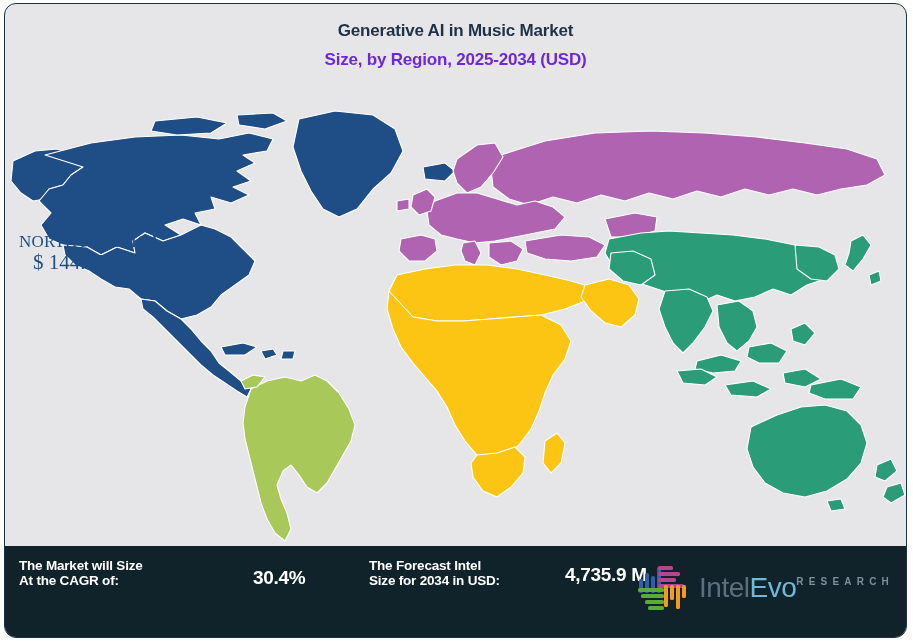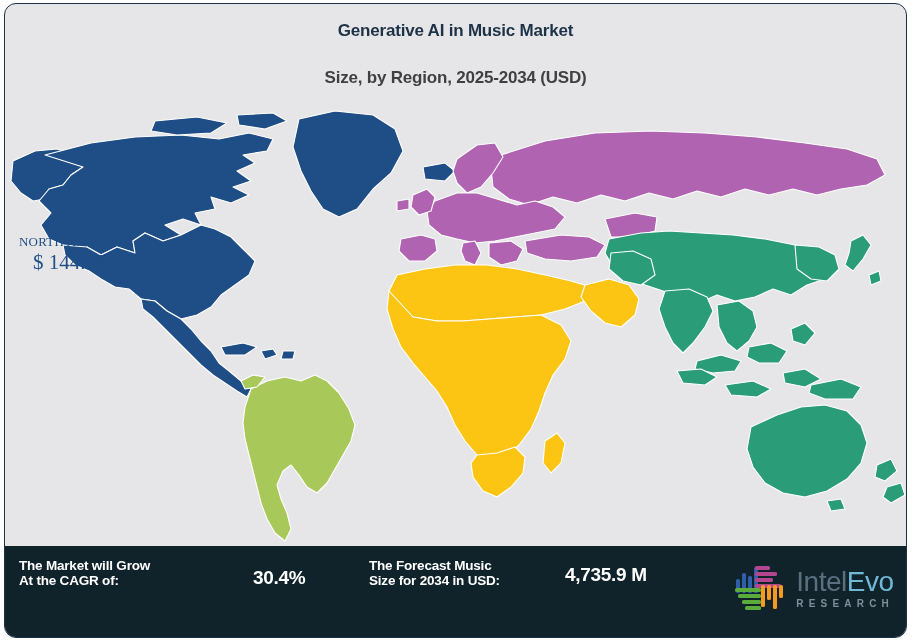--- a/index.html
+++ b/index.html
@@ -24,40 +24,40 @@
     position:absolute;left:0;top:0;width:100%;
     text-align:center;
     padding-top:16px;
   }
   .title{
     font-size:17px;font-weight:bold;color:#1d3246;
     letter-spacing:-0.2px;
     line-height:22px;
   }
   .subtitle{
-    margin-top:25px;
-    font-size:17px;font-weight:600;color:#404040;
+    margin-top:7px;
+    font-size:17px;font-weight:600;color:#6d28d9;
     letter-spacing:-0.2px;
     line-height:22px;
   }
   
   .map-wrap{
     position:absolute;left:0;top:85px;width:903px;height:460px;
   }
   .map-wrap svg{display:block;width:100%;height:100%;}
   
   .callout{
     position:absolute;
     left:14px;top:228px;
     color:#1f4e87;
     font-family:"Liberation Serif",serif;
     line-height:20px;
     z-index:1;
   }
-  .callout .region{font-size:13px;letter-spacing:.2px;}
+  .callout .region{font-size:17px;letter-spacing:.2px;}
   .callout .value{font-size:21px;padding-left:14px;}
   
   .footer{
     position:absolute;left:0;bottom:0;width:100%;height:91px;
     background:#10232b;
     display:flex;align-items:center;
     z-index:5;
   }
   .f-cell{display:flex;align-items:center;}
   .f-label{
@@ -71,21 +71,21 @@
   .cell-cagr-label{position:absolute;left:14px;top:12px;}
   .cell-cagr-value{position:absolute;left:248px;top:20px;width:120px;}
   .cell-fc-label{position:absolute;left:364px;top:12px;}
   .cell-fc-value{position:absolute;left:560px;top:12px;width:160px;}
   
   .logo{
     position:absolute;right:12px;top:16px;
     display:flex;align-items:center;gap:9px;
   }
   .logo-mark{width:56px;height:52px;flex:none;}
-  .logo-text{display:flex;flex-direction:column;line-height:1;}
+  .logo-text{display:flex;flex-direction:row;line-height:1;}
   .logo-word{font-size:28px;font-weight:300;letter-spacing:-0.5px;}
   .logo-word .w1{color:#5a707f;}
   .logo-word .w2{color:#6fb8d6;}
   .logo-sub{
     margin-top:3px;
     font-size:10px;color:#7d8f9a;font-weight:700;
     letter-spacing:5.2px;
   }
 </style>
 </head>
@@ -230,32 +230,32 @@
 
   <div class="callout">
     <div class="region">NORTH AMERICA</div>
     <div class="value">$ 144.67 M</div>
   </div>
 
   <div class="footer">
 
     <div class="f-cell cell-cagr-label">
       <div>
-        <div class="f-label">The Market will Grow</div>
+        <div class="f-label">The Market will Size</div>
         <div class="f-label">At the CAGR of:</div>
       </div>
     </div>
 
     <div class="cell-cagr-value">
       <div class="f-value">30.4%</div>
     </div>
 
     <div class="f-cell cell-fc-label">
       <div>
-        <div class="f-label">The Forecast Music</div>
+        <div class="f-label">The Forecast Intel</div>
         <div class="f-label">Size for 2034 in USD:</div>
       </div>
     </div>
 
     <div class="cell-fc-value">
       <div class="f-value" style="margin-top:5px">4,735.9 M</div>
     </div>
 
     <div class="logo">
       <svg class="logo-mark" viewBox="0 0 56 52">

